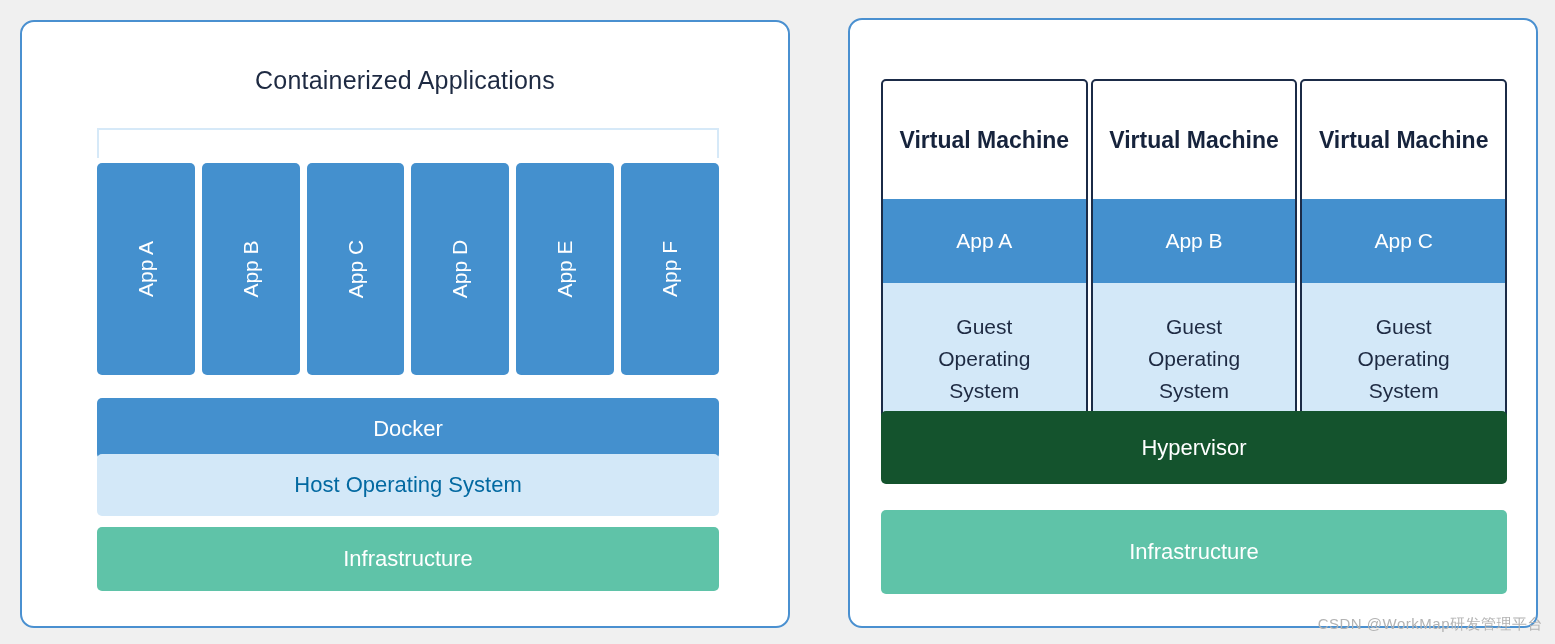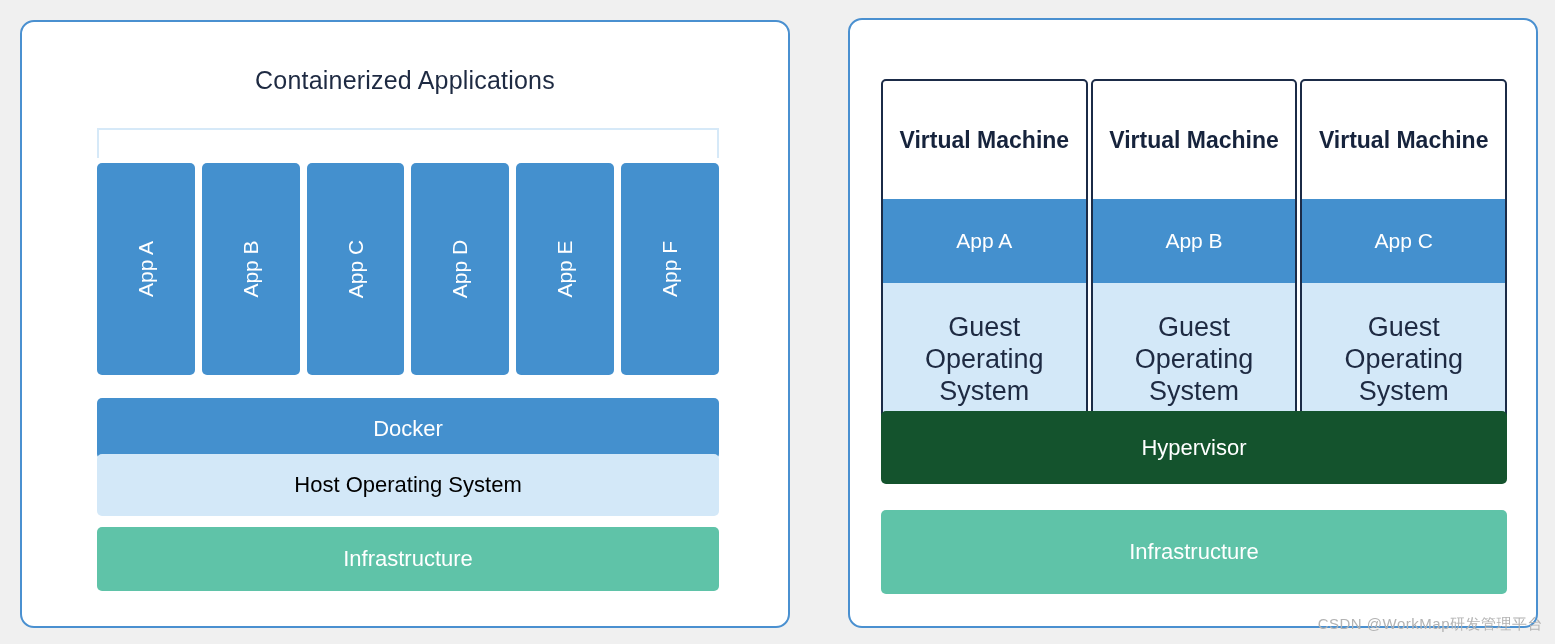--- a/index.html
+++ b/index.html
@@ -100,21 +100,21 @@
   .bar-docker {
     top: 376px;
     height: 61px;
     background: #4490ce;
     color: #ffffff;
   }
   .bar-hostos {
     top: 432px;
     height: 62px;
     background: #d3e8f8;
-    color: #000000;
+    color: #0369a1;
   }
   .bar-infra-left {
     top: 505px;
     height: 64px;
     background: #5fc3a8;
     color: #ffffff;
   }
 
   
   .vm-row {
@@ -157,21 +157,21 @@
     font-size: 21px;
   }
   .vm-guest {
     flex: 1 1 auto;
     background: #d3e8f8;
     color: #1e2a42;
     display: flex;
     align-items: center;
     justify-content: center;
     text-align: center;
-    font-size: 27px;
+    font-size: 21px;
     line-height: 32px;
     white-space: pre-line;
   }
 
   .right-bar {
     position: absolute;
     left: 31px;
     width: 626px;
     box-sizing: border-box;
     border-radius: 5px;

